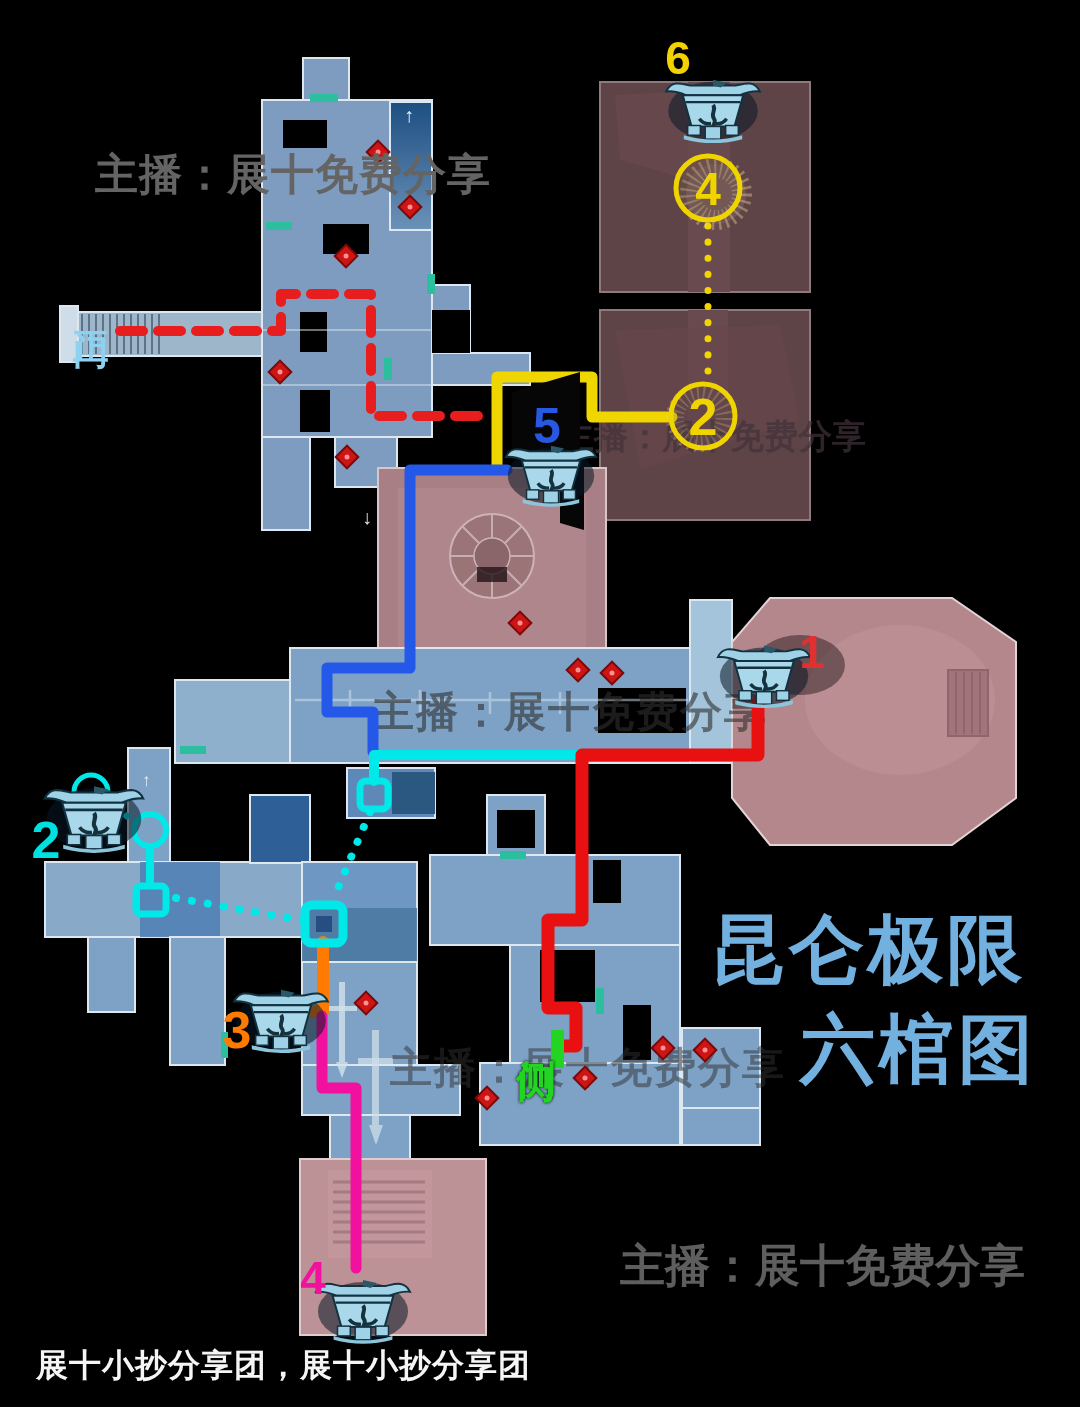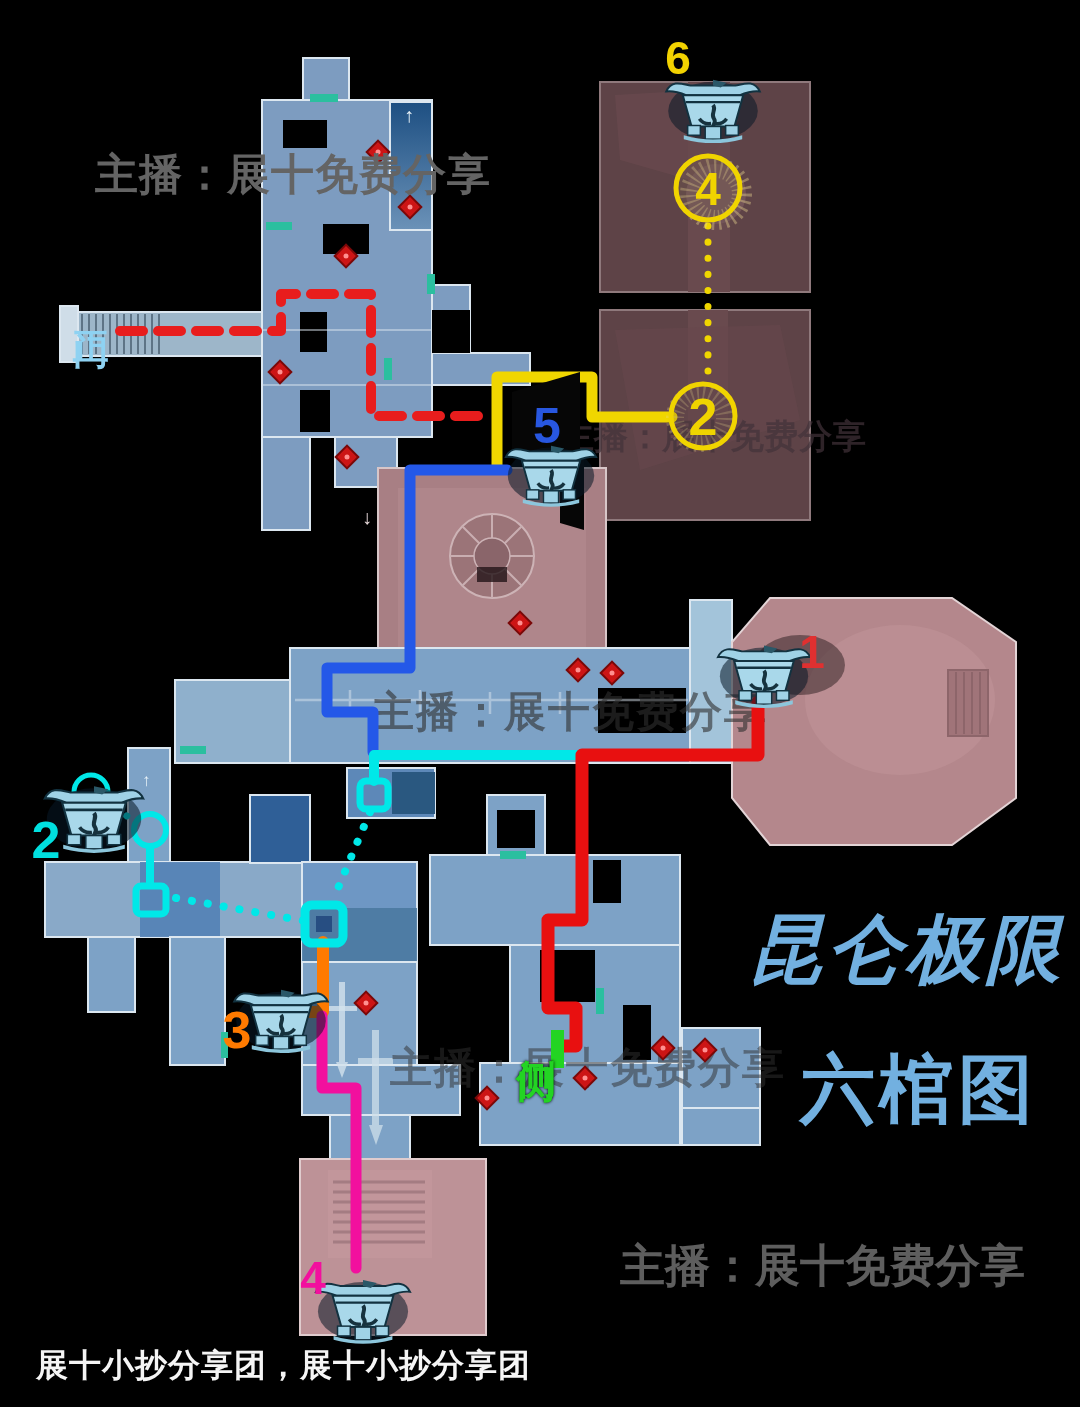--- a/index.html
+++ b/index.html
@@ -226,22 +226,22 @@
     <use href="#coffin" x="40" y="776" width="108" height="78"></use>
     <use href="#coffin" x="230" y="980" width="102" height="74"></use>
     <use href="#coffin" x="314" y="1270" width="98" height="75"></use>
   </g>
 </svg>
 
 <div class="t wm" style="left:95px;  top:146px;">主播：展十免费分享</div>
 <div class="t wm-br" style="left:620px; top:1236px;">主播：展十免费分享</div>
 <div class="t credit" style="left:36px; top:1344px;">展十小抄分享团，展十小抄分享团</div>
 
-<div class="t title" style="left:748px; top:900px;font-style:italic;">昆仑极限</div>
-<div class="t title" style="left:800px; top:1040px;">六棺图</div>
+<div class="t title" style="left:710px; top:900px;">昆仑极限</div>
+<div class="t title" style="left:800px; top:1000px;">六棺图</div>
 
 <div class="t vert gate-main" style="left:72px;  top:302px;">正门</div>
 <div class="t vert gate-side" style="left:516px; top:1028px;">侧门</div>
 
 <div class="num n-yellow" style="left:678px; top:58px;">6</div>
 <div class="num n-blue" style="left:547px; top:426px;">5</div>
 <div class="num n-red" style="left:812px; top:652px;">1</div>
 <div class="num n-cyan" style="left:46px;  top:840px;">2</div>
 <div class="num n-orange" style="left:237px; top:1030px;">3</div>
 <div class="num n-magenta" style="left:313px; top:1278px;">4</div>

